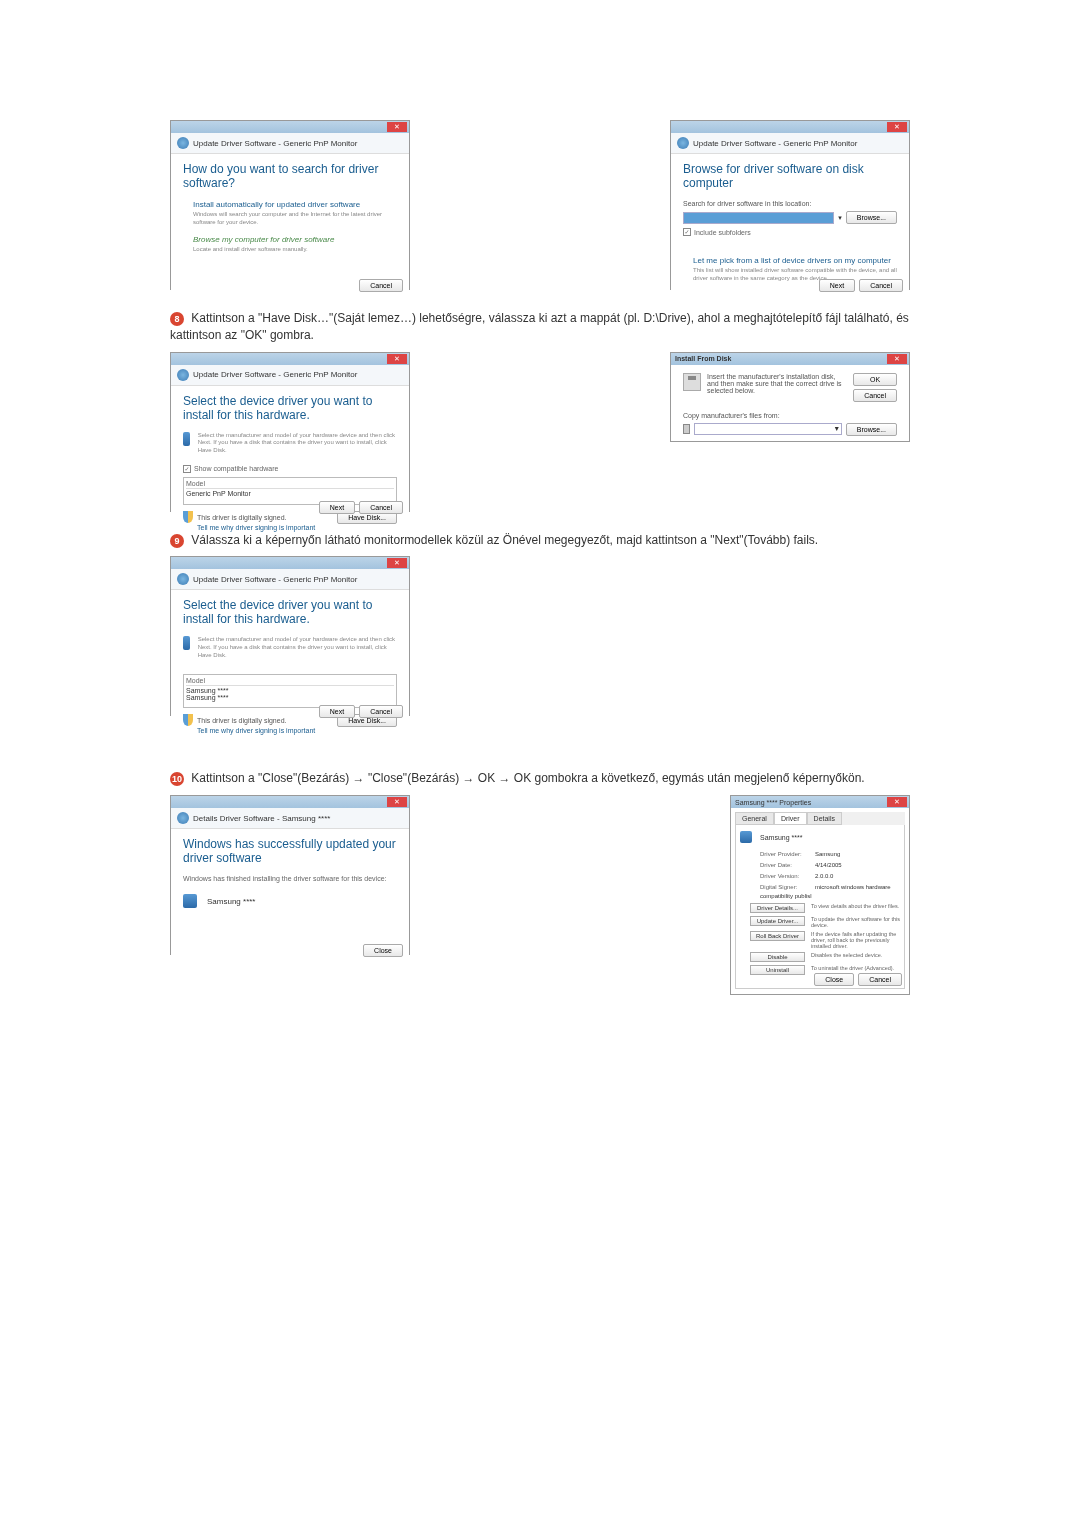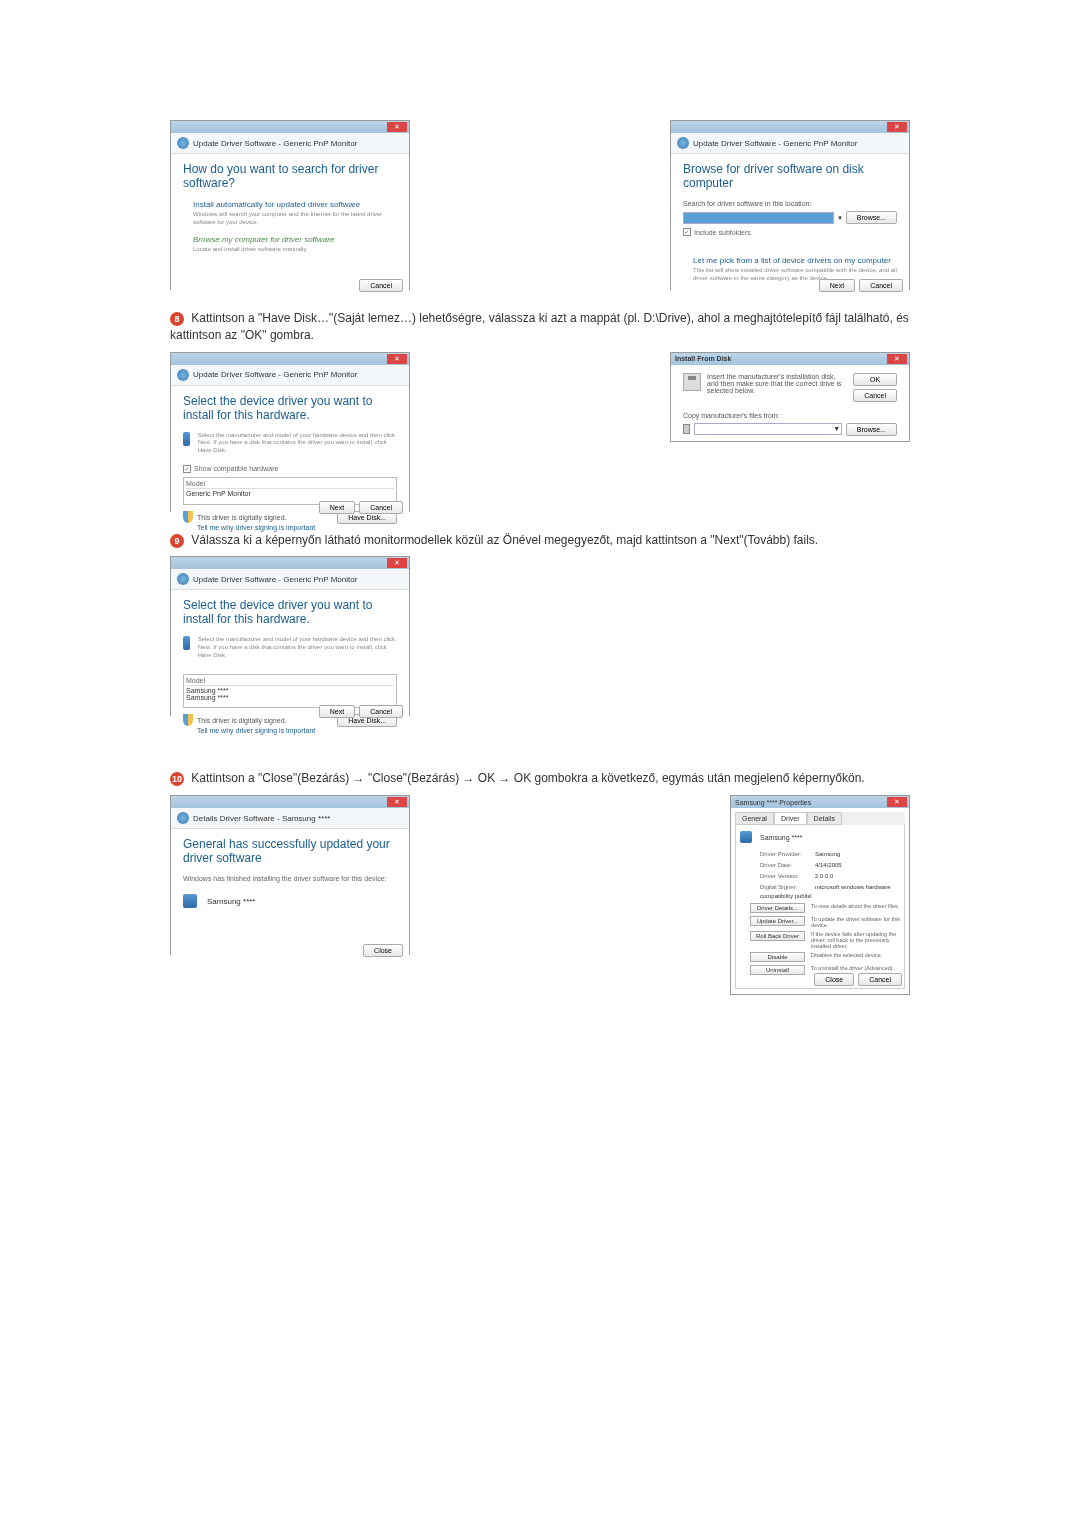--- a/index.html
+++ b/index.html
@@ -476,21 +476,21 @@
 
   <div class="dialog dialog-med">
     <div class="dialog-titlebar">
         <div class="close-x">✕</div>
       </div>
     <div class="dialog-subheader">
       <span class="back-btn"></span>
       <span>Details Driver Software - Samsung ****</span>
     </div>
     <div class="dialog-body">
-      <div class="dialog-heading">General has successfully updated your driver software</div>
+      <div class="dialog-heading">Windows has successfully updated your driver software</div>
       <div style="font-size:7px;color:#666">Windows has finished installing the driver software for this device:</div>
       <div style="display:flex;gap:6px;margin-top:12px;align-items:center">
         <span class="driver-icon"></span>
         <span style="font-size:8px">Samsung ****</span>
       </div>
       <div class="dialog-footer">
         <button class="win-btn">Close</button>
       </div>
     </div>
   </div>

